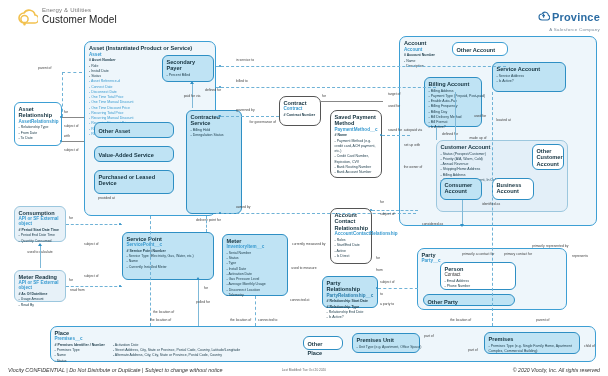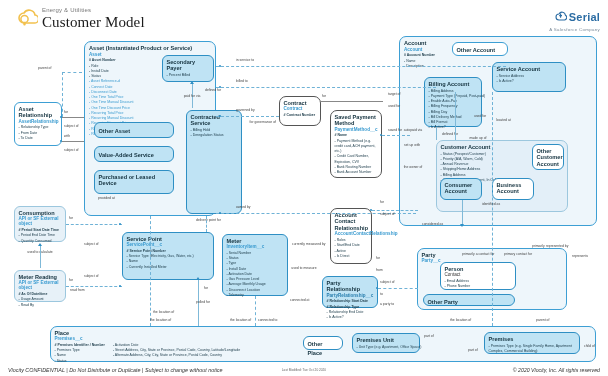--- a/index.html
+++ b/index.html
@@ -1,21 +1,21 @@
 <!DOCTYPE html>
 <html><head>
 <meta charset="utf-8">
 <style>
   html,body{margin:0;padding:0;background:#fff;}
   body{width:608px;height:376px;overflow:hidden;font-family:"Liberation Sans",sans-serif;color:#111;}
   #stage{position:relative;width:608px;height:376px;}
 
   
   .hdr-sub{position:absolute;left:42px;top:7px;font-size:6px;color:#777;letter-spacing:.2px;}
-  .hdr-title{position:absolute;left:42px;top:14px;font-size:15px;color:#1b1b1b;letter-spacing:.1px;font-family:Liberation Serif, serif;}
+  .hdr-title{position:absolute;left:42px;top:14px;font-size:10px;color:#1b1b1b;letter-spacing:.1px;}
   .logo-mark{position:absolute;left:12px;top:6px;width:26px;height:24px;}
   .vl-logo{position:absolute;right:8px;top:8px;text-align:right;}
   .vl-logo .vl-name{font-size:11px;font-weight:bold;color:#2b6ca3;letter-spacing:.2px;}
   .vl-logo .vl-sub{font-size:4.4px;color:#7a8a99;letter-spacing:.3px;margin-top:1px;}
   .vl-row{display:flex;align-items:center;justify-content:flex-end;gap:2px;}
 
   
   .grp{position:absolute;border:1px solid #3d9fd4;border-radius:7px;background:#eef6fb;box-sizing:border-box;}
   .ent{position:absolute;box-sizing:border-box;border-radius:6px;}
   .ent.blue{background:#bfe3f4;border:1.2px solid #2e8fc4;}
@@ -70,21 +70,21 @@
   <div class="hdr-title">Customer Model</div>
 
   <div class="vl-logo">
     <div class="vl-row">
       <span>
         <svg width="13" height="13" viewBox="0 0 13 13">
           <path d="M2 8 a3 3 0 0 1 3-3 a3.4 3.4 0 0 1 6.4 1.2 A2.6 2.6 0 0 1 10.6 11 H5 a3 3 0 0 1-3-3z" fill="none" stroke="#2b6ca3" stroke-width="1.1"></path>
           <path d="M6.6 4.6 v4.2 M5.2 6.6 h2.8" stroke="#2b6ca3" stroke-width="1.1" fill="none"></path>
         </svg>
       </span>
-      <span class="vl-name">Serial</span>
+      <span class="vl-name">Province</span>
     </div>
     <div class="vl-sub">A Salesforce Company</div>
   </div>
 
   <div class="grp" style="left:84px;top:41px;width:132px;height:175px;">
     <div class="pad">
       <div class="tt">Asset (Instantiated Product or Service)</div>
       <div class="api">Asset</div>
       <div class="flds">
         <div class="key"># Asset Number</div>

